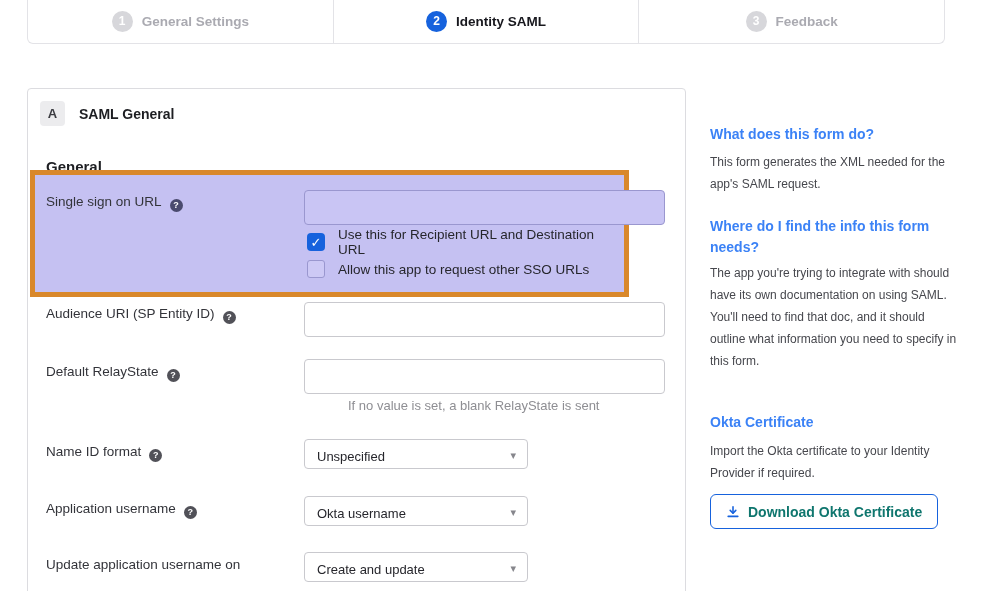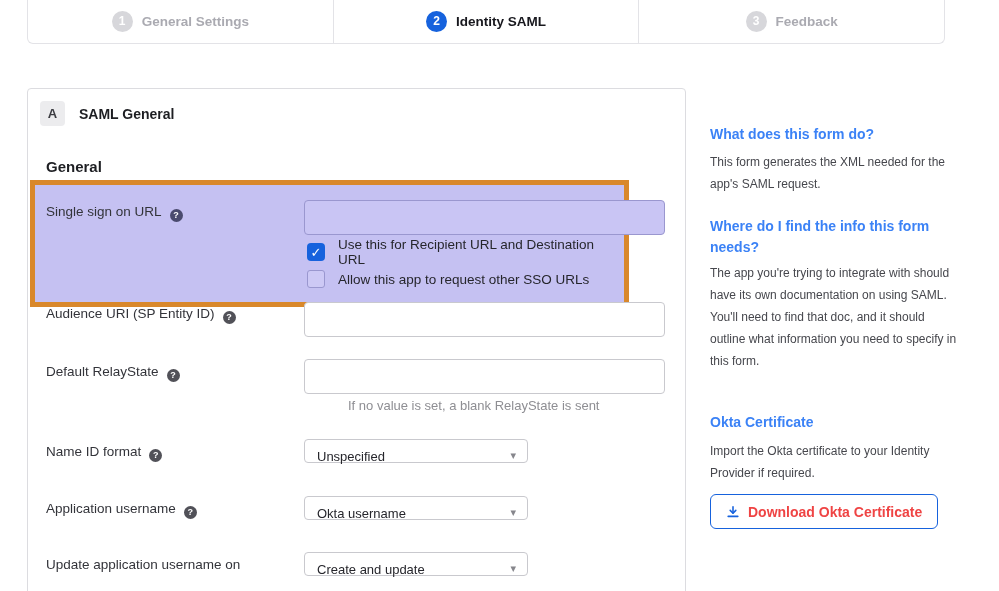--- a/index.html
+++ b/index.html
@@ -47,21 +47,21 @@
     position:absolute;left:79px;top:106px;
     font-size:14px;font-weight:700;color:#1d1e22;
   }
   .section-heading{
     position:absolute;left:46px;top:149px;
     font-size:15px;font-weight:700;color:#1d1e22;margin-top:9px;
   }
 
   
   .highlight{
-    position:absolute;left:30px;top:180px;width:599px;height:127px;
+    position:absolute;left:30px;top:170px;width:599px;height:127px;
     border:5px solid #d9882b;background:#c5c1f2;box-sizing:border-box;
   }
   .highlight-inner{position:absolute;inset:0;}
 
   .field-label{font-size:13.5px;color:#33343a;white-space:nowrap;}
   .help-icon{
     display:inline-block;width:13px;height:13px;border-radius:50%;
     background:#515158;color:#fff;font-size:9px;font-weight:700;
     text-align:center;line-height:13px;vertical-align:-2px;margin-left:8px;
     cursor:pointer;
@@ -96,21 +96,21 @@
   .text-input{
     position:absolute;left:304px;width:361px;height:35px;box-sizing:border-box;
     background:#fff;border:1px solid #c9c9ce;border-radius:4px;outline:none;
     padding:0 10px;font-size:13px;color:#2f3037;font-family:inherit;
   }
   .hint{
     position:absolute;left:304px;top:398px;
     font-size:13px;color:#8e8e93;margin-left:44px;
   }
   .select{
-    position:absolute;left:304px;width:224px;height:24px;box-sizing:border-box;
+    position:absolute;left:304px;width:224px;height:30px;box-sizing:border-box;
     background:#fff;border:1px solid #c9c9ce;border-radius:4px;
     font-size:13px;color:#26262c;cursor:pointer;
   }
   .select .sel-value{position:absolute;left:12px;top:9px;}
   .select .caret{
     position:absolute;right:11px;top:9px;color:#86868c;font-size:11px;
   }
 
   
   .sidebar{position:absolute;left:710px;top:124px;width:252px;height:467px;}
@@ -125,21 +125,21 @@
   .sb-h1{top:0;}
   .sb-p1{top:27px;}
   .sb-h2{top:92px;}
   .sb-p2{top:138px;}
   .sb-h3{top:288px;}
   .sb-p3{top:316px;}
   .download-btn{
     position:absolute;left:0;top:370px;height:35px;
     display:inline-flex;align-items:center;gap:8px;
     background:#fff;border:1px solid #1662dd;border-radius:6px;
-    color:#ef4444;font-size:14px;font-weight:700;font-family:inherit;
+    color:#0f766e;font-size:14px;font-weight:700;font-family:inherit;
     padding:0 15px;cursor:pointer;box-sizing:border-box;
   }
   .dl-icon{display:inline-flex;}
 </style>
 </head>
 <body>
 
 <div class="page">
 
   <div class="stepbar">

